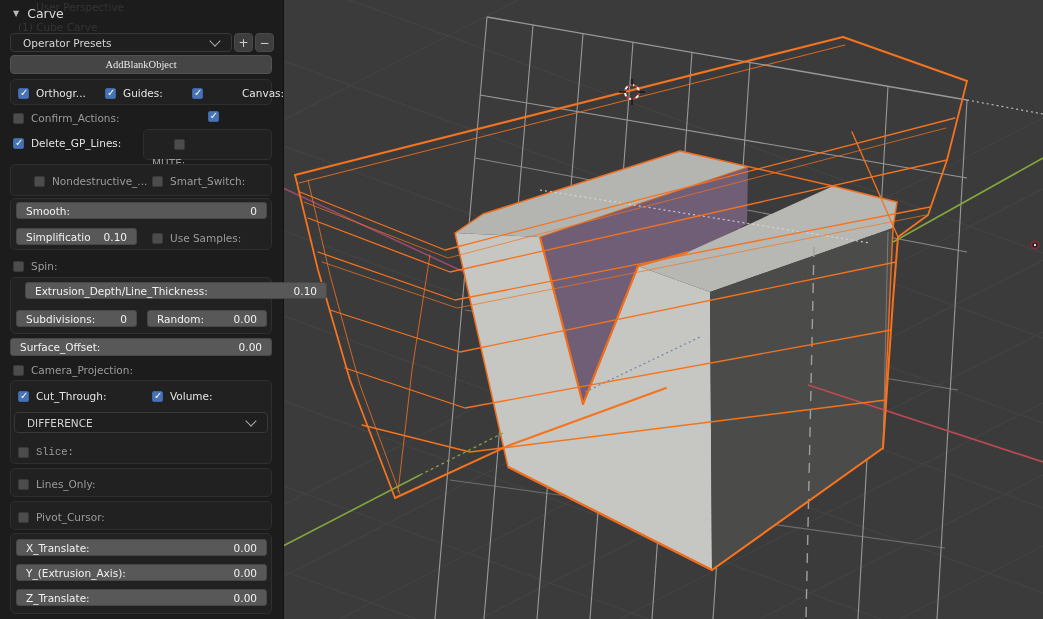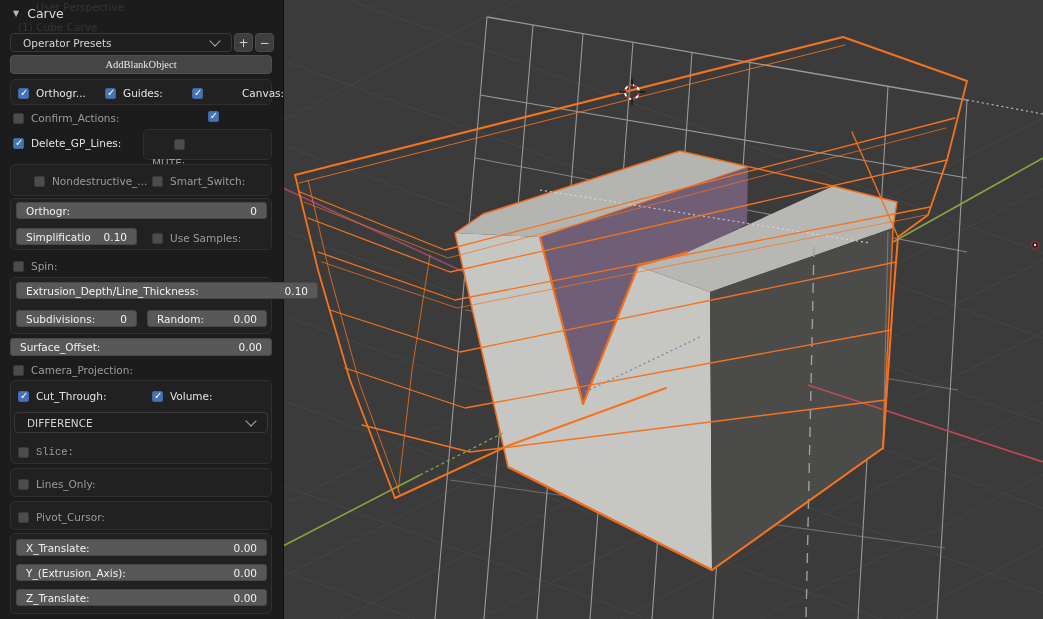--- a/index.html
+++ b/index.html
@@ -212,39 +212,39 @@
       <span class="cb"></span>
         <span class="cblbl">Nondestructive_...</span>
       </div>
     <div class="cbrow" style="left:152px;top:174px;">
       <span class="cb"></span>
         <span class="cblbl">Smart_Switch:</span>
       </div>
 
     <div class="box" style="left:10px;top:198px;width:262px;height:52px;"></div>
     <div class="slider" style="left:16px;top:202px;width:251px;height:17px;">
-      <span>Orthogr:</span>
+      <span>Smooth:</span>
       <span class="val">0</span>
       </div>
     <div class="slider" style="left:16px;top:228px;width:121px;height:17px;">
       <span>Simplificatio</span>
       <span class="val">0.10</span>
       </div>
     <div class="cbrow" style="left:152px;top:231px;">
       <span class="cb"></span>
         <span class="cblbl">Use Samples:</span>
       </div>
 
     <div class="cbrow" style="left:13px;top:259px;">
       <span class="cb"></span>
         <span class="cblbl">Spin:</span>
       </div>
 
     <div class="box" style="left:10px;top:277px;width:262px;height:57px;"></div>
-    <div class="slider" style="left:16px;top:282px;width:302px;height:17px;">
+    <div class="slider" style="left:25px;top:282px;width:302px;height:17px;">
       <span>Extrusion_Depth/Line_Thickness:</span>
       <span class="val">0.10</span>
       </div>
     <div class="slider" style="left:16px;top:310px;width:121px;height:17px;">
       <span>Subdivisions:</span>
       <span class="val">0</span>
       </div>
     <div class="slider" style="left:147px;top:310px;width:120px;height:17px;">
       <span>Random:</span>
       <span class="val">0.00</span>

